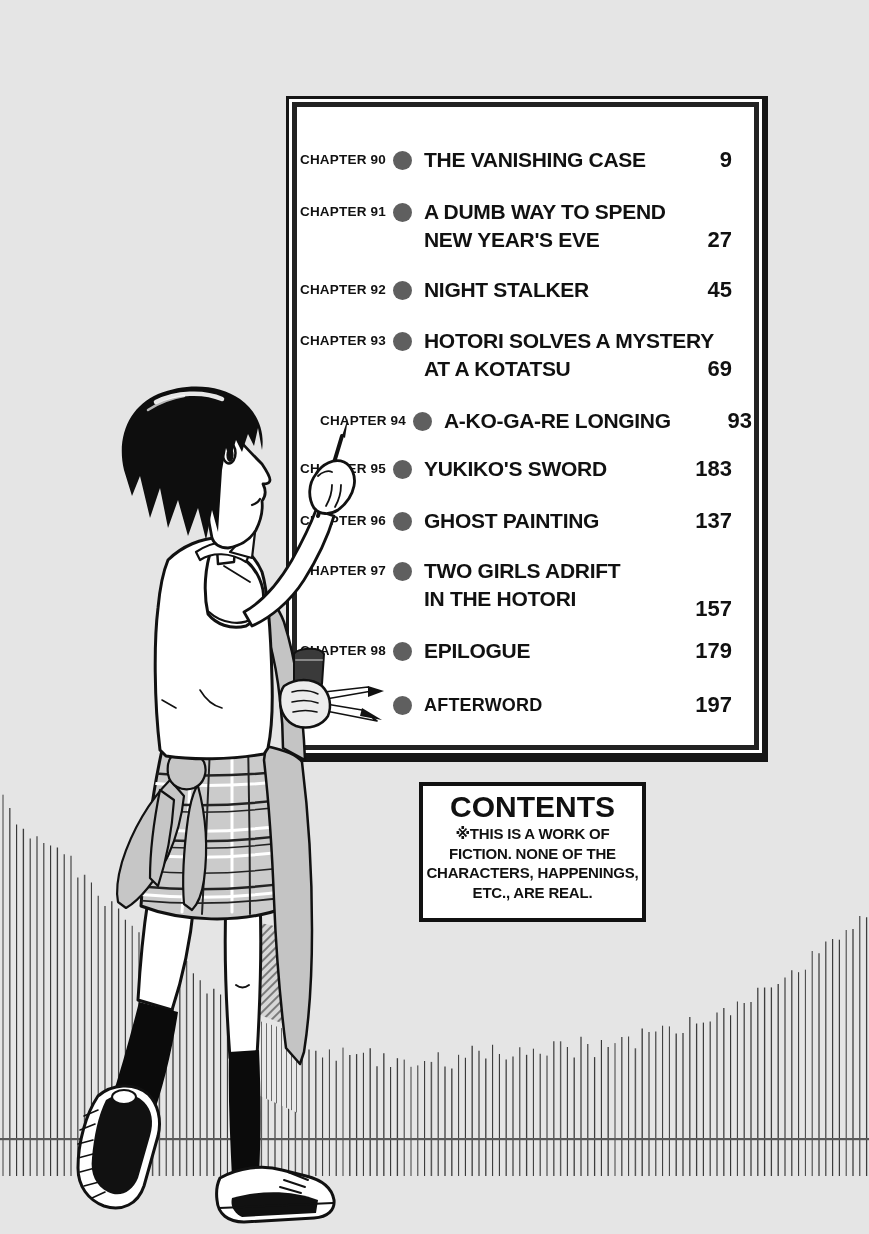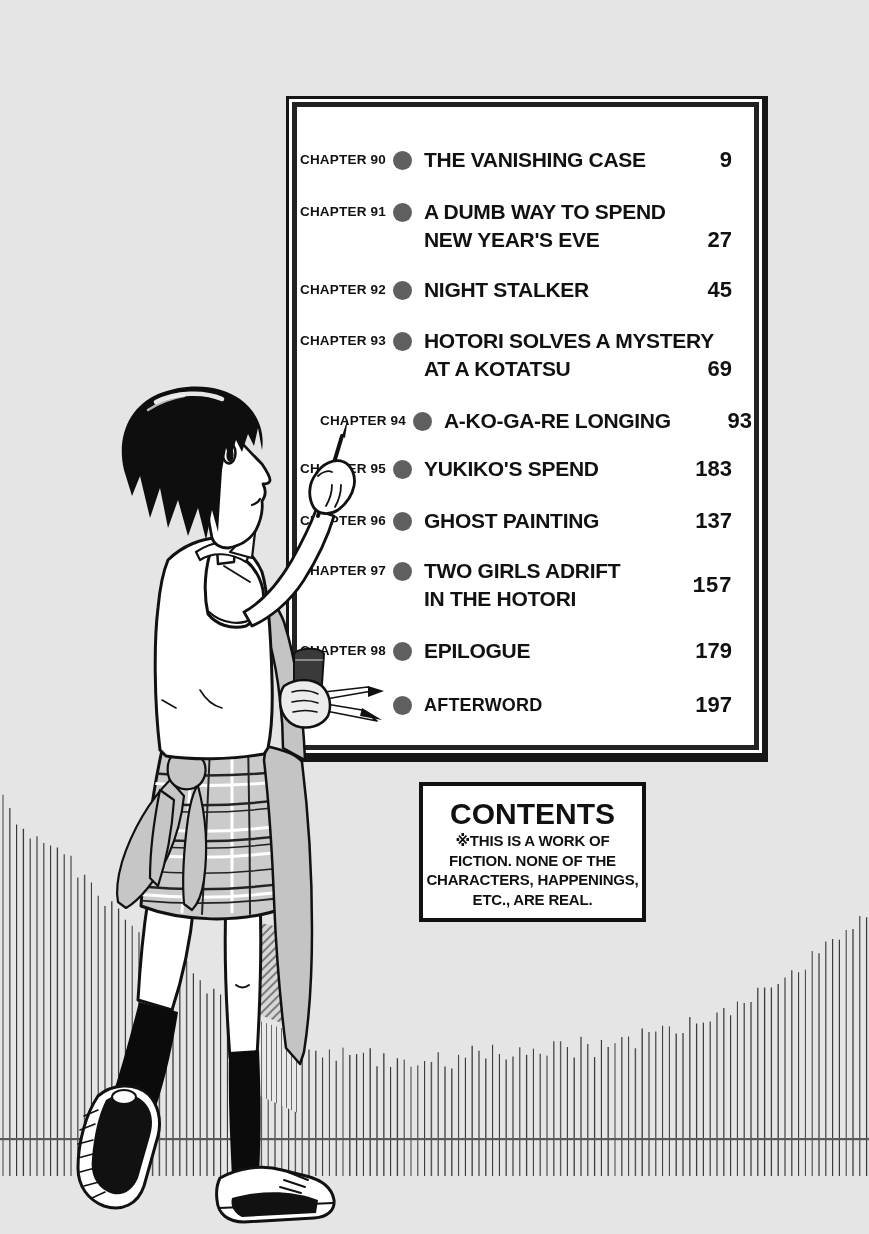--- a/index.html
+++ b/index.html
@@ -15,21 +15,21 @@
   .toc-row{position:absolute;left:0;width:869px;height:60px;}
   .chap{position:absolute;left:298px;width:88px;text-align:right;
         font-weight:bold;font-size:13.5px;line-height:28px;letter-spacing:.2px;white-space:nowrap;}
   .dot{position:absolute;left:393px;top:5px;width:19px;height:19px;border-radius:50%;}
   .ttl{position:absolute;left:424px;top:0;font-weight:800;font-size:21px;line-height:27.5px;
        letter-spacing:-.3px;white-space:nowrap;}
   .pg{position:absolute;left:648px;width:84px;text-align:right;font-weight:800;font-size:22px;line-height:28px;}
   .toc-row.small .ttl{font-size:18px;line-height:28px;letter-spacing:.2px;}
   
   #contents-box{position:absolute;left:419px;top:782px;width:227px;height:140px;box-sizing:border-box;
-                background:#fff;border:4px solid #111;z-index:2;text-align:center;padding-top:11px;}
+                background:#fff;border:4px solid #111;z-index:2;text-align:center;padding-top:4px;}
   #contents-title{font-weight:900;font-size:30px;line-height:34px;letter-spacing:0;}
   .disc-line{font-weight:bold;font-size:15px;line-height:19.5px;letter-spacing:-.2px;white-space:nowrap;}
   #girl-svg{position:absolute;left:0;top:0;z-index:4;pointer-events:none;}
 </style>
 </head>
 <body>
 
 <div id="page">
 
   <svg id="hatch-svg" width="869" height="1234" viewBox="0 0 869 1234">
@@ -195,34 +195,34 @@
       </div>
       <div class="toc-row" style="top: 407px; margin-left: 20px;">
         <span class="chap">CHAPTER 94</span>
         <span class="dot" style="background: rgb(95, 95, 95);"></span>
         <div class="ttl">A-KO-GA-RE LONGING</div>
         <span class="pg" style="top: 0px; position: absolute;">93</span>
       </div>
       <div class="toc-row" style="top: 455px;">
         <span class="chap">CHAPTER 95</span>
         <span class="dot" style="background: rgb(95, 95, 95);"></span>
-        <div class="ttl">YUKIKO'S SPEND</div>
+        <div class="ttl">YUKIKO'S SWORD</div>
         <span class="pg" style="top: 0px; position: absolute;">183</span>
       </div>
       <div class="toc-row" style="top: 507px;">
         <span class="chap">CHAPTER 96</span>
         <span class="dot" style="background: rgb(95, 95, 95);"></span>
         <div class="ttl">GHOST PAINTING</div>
         <span class="pg" style="top: 0px; position: absolute;">137</span>
       </div>
       <div class="toc-row" style="top: 557px;">
         <span class="chap">CHAPTER 97</span>
         <span class="dot" style="background: rgb(95, 95, 95);"></span>
         <div class="ttl">TWO GIRLS ADRIFT<br><span>IN THE HOTORI</span></div>
-        <span class="pg" style="top: 16px; position: absolute; font-family: Liberation Mono, monospace;">157</span>
+        <span class="pg" style="top: 38px; position: absolute;">157</span>
       </div>
       <div class="toc-row" style="top: 637px;">
         <span class="chap">CHAPTER 98</span>
         <span class="dot" style="background: rgb(95, 95, 95);"></span>
         <div class="ttl">EPILOGUE</div>
         <span class="pg" style="top: 0px; position: absolute;">179</span>
       </div>
       <div class="toc-row small" style="top: 691px;">
         <span class="chap"></span>
         <span class="dot" style="background: rgb(95, 95, 95);"></span>

